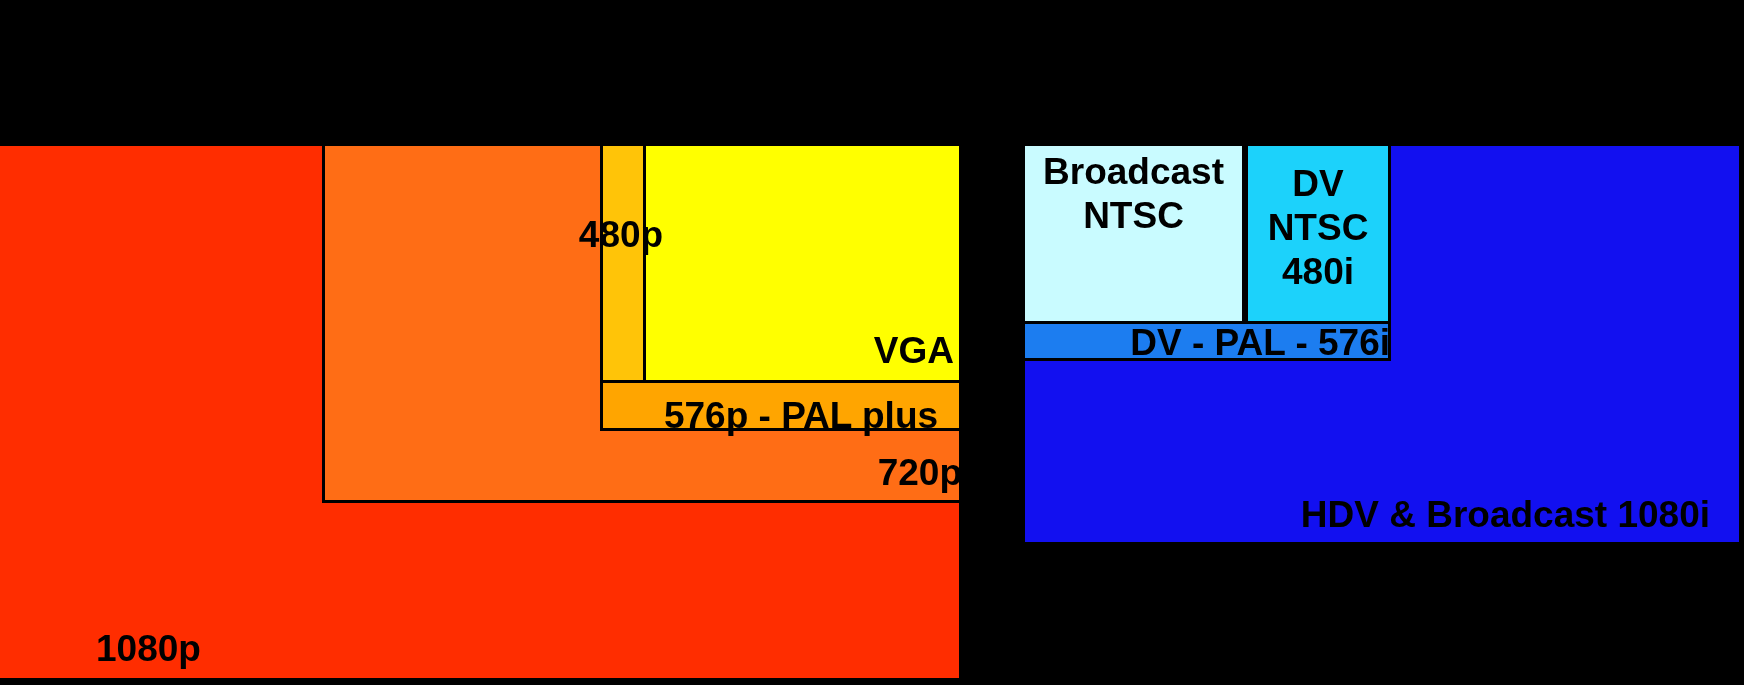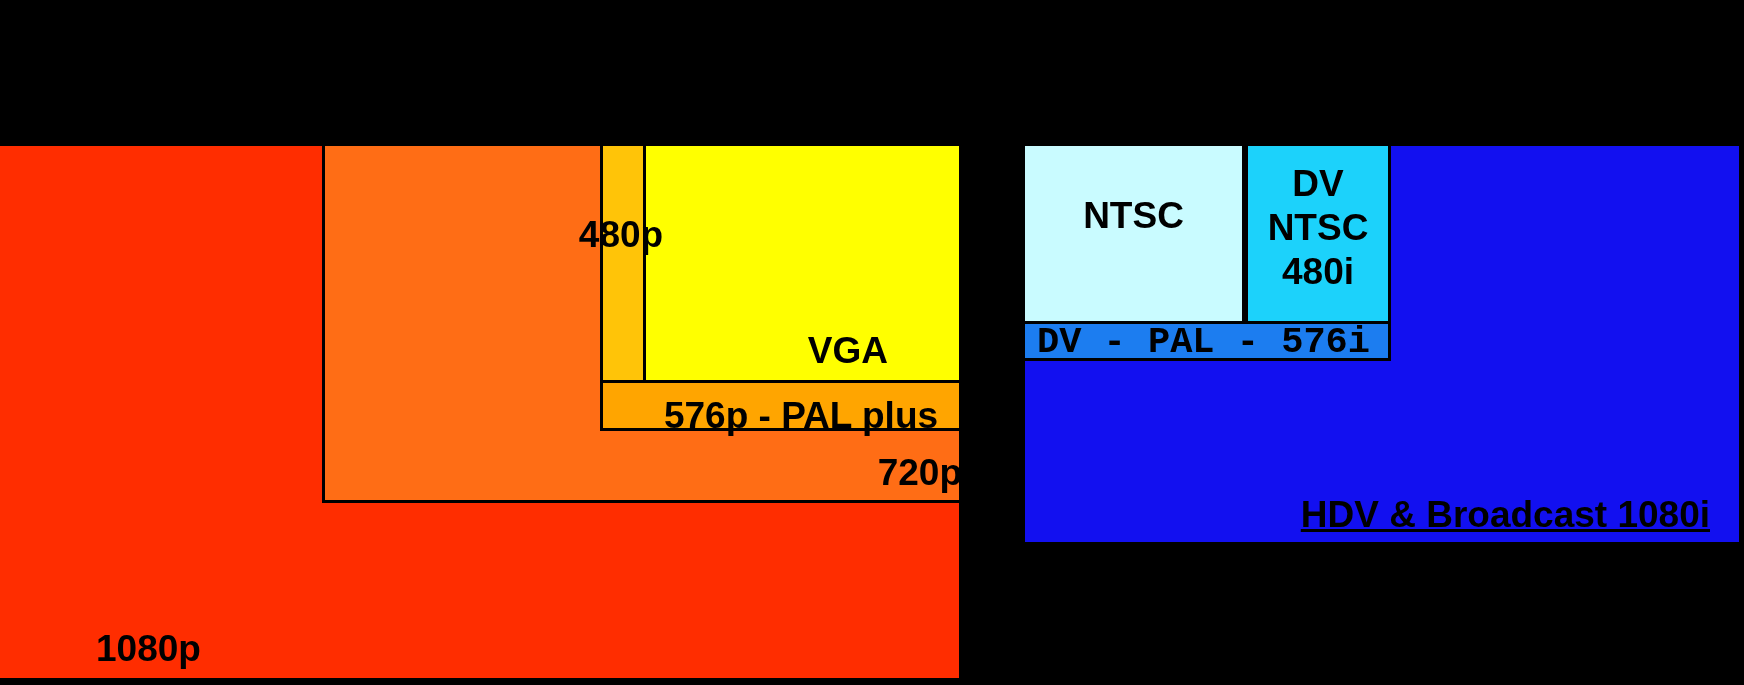--- a/index.html
+++ b/index.html
@@ -44,37 +44,37 @@
   #r-dvntsc    { left: 1245px; top: 143px; width: 146px; height: 181px; }
 
   
   #l-1080p { left: 0;      top: 143px; width: 962px; height: 538px;
              justify-content: flex-start; align-items: flex-end;
              padding: 0 0 10px 84px; margin-left: 12px; }
   #l-720p  { left: 322px;  top: 143px; width: 640px; height: 360px;
              justify-content: flex-end; align-items: flex-end;
              padding: 0 0 8px 80px; }
   #l-480p  { left: 621px;  top: 213px; transform: translateX(-50%); }
-  #l-vga   { left: 607px;  top: 143px; width: 319px; height: 240px;
+  #l-vga   { left: 673px;  top: 143px; width: 319px; height: 240px;
              justify-content: flex-end; align-items: flex-end;
              padding: 0 38px 10px 0; }
   #l-pal   { left: 643px;  top: 383px; width: 316px; height: 65px;
              justify-content: center; align-items: center; }
   #l-broadcast { left: 1022px; top: 146px; width: 223px;
              justify-content: center; align-items: flex-start;
              padding-top: 4px; line-height: 44px; }
   #l-dvntsc    { left: 1245px; top: 146px; width: 146px;
              justify-content: center; align-items: flex-start;
              padding-top: 4px; line-height: 44px; margin-top: 12px; }
   #l-dvpal { left: 1022px; top: 324px; width: 369px; height: 37px;
              justify-content: flex-end; align-items: center;
-             padding-right: 21px; font-family: Liberation Mono, monospace; }
+             padding-right: 1px; }
   #l-hdv   { left: 1022px; top: 143px; width: 720px; height: 402px;
              justify-content: flex-end; align-items: flex-end;
-             padding: 0 32px 8px 0; text-decoration: underline; }
+             padding: 0 32px 8px 0; }
 </style>
 </head>
 <body style="background: rgb(0, 0, 0);">
 
 <div class="rect" id="r-1080p" style="background: rgb(255, 45, 0);"></div>
 <div class="rect" id="r-720p" style="background: rgb(255, 109, 21);"></div>
 <div class="rect" id="r-palplus" style="background: rgb(255, 165, 0);"></div>
 <div class="rect" id="r-480p" style="background: rgb(255, 196, 8);"></div>
 <div class="rect" id="r-vga" style="background: rgb(255, 255, 0);"></div>
 <div class="rect" id="r-hdv" style="background: rgb(18, 16, 240);"></div>
@@ -96,21 +96,21 @@
 
 <div class="lbl" id="l-vga">
   <span>VGA</span>
 </div>
 
 <div class="lbl" id="l-pal">
   <span>576p - PAL plus</span>
 </div>
 
 <div class="lbl center-text" id="l-broadcast">
-  <span><br><span>NTSC</span></span>
+  <span><span>Broadcast</span><br><span>NTSC</span></span>
 </div>
 
 <div class="lbl center-text" id="l-dvntsc">
   <span><span>DV</span><br><span>NTSC</span><br><span>480i</span></span>
 </div>
 
 <div class="lbl" id="l-dvpal">
   <span>DV - PAL - 576i</span>
 </div>
 

